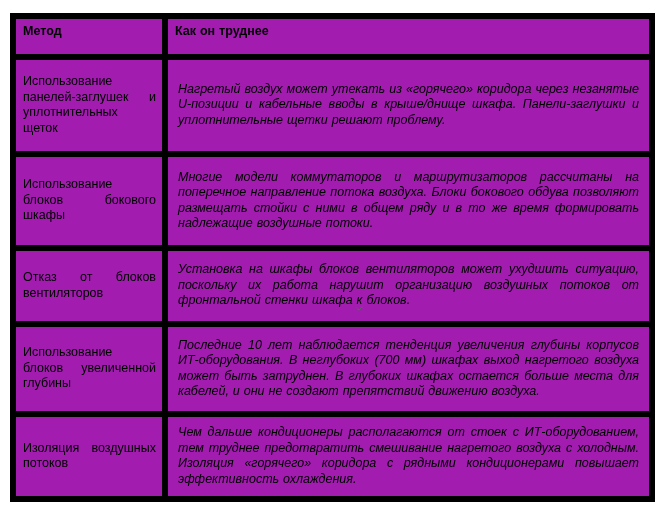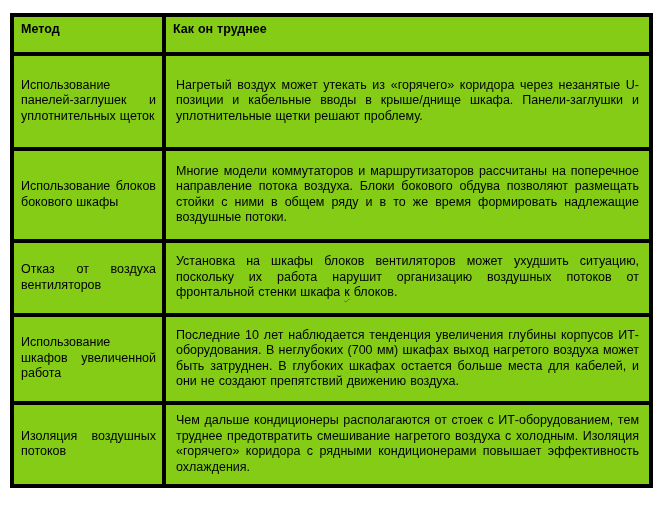--- a/index.html
+++ b/index.html
@@ -22,42 +22,43 @@
   }
   table.methods-table {
     border-collapse: collapse;
     width: 639px;
     table-layout: fixed;
   }
   table.methods-table col.col-method { width: 152px; }
   table.methods-table col.col-how    { width: 487px; }
   table.methods-table th,
   table.methods-table td {
-    border: 4px solid #000000;
+    border: 6px solid #000000;
     font-size: 12.5px;
     line-height: 15.5px;
     vertical-align: middle;
-    background: #84cc16;
+    background: #a21caf;
     word-spacing: 0.5px;
   }
   table.methods-table th {
     font-weight: bold;
     text-align: left;
     vertical-align: top;
     padding: 5px 8px 14px 7px;
     height: 34px;
     box-sizing: border-box;
   }
   td.method-cell {
     padding: 4px 6px 4px 7px;
     text-align: justify;
   }
   td.how-cell {
     padding: 4px 10px 4px 10px;
     text-align: justify;
+    font-style: italic;
   }
   tr.row-1 td { height: 83px; }
   tr.row-2 td { height: 75px; }
   tr.row-3 td { height: 80px; margin-left: 48px; }
   tr.row-4 td { height: 62px; }
   tr.row-5 td { height: 76px; }
   tr.row-6 td { height: 71px; }
   .spell-squiggle {
     text-decoration-line: underline;
     text-decoration-style: wavy;
@@ -84,25 +85,25 @@
     <tbody>
       <tr class="row-1">
         <td class="method-cell">Использование панелей-заглушек и уплотнительных щеток</td>
         <td class="how-cell">Нагретый воздух может утекать из «горячего» коридора через незанятые U-позиции и кабельные вводы в крыше/днище шкафа. Панели-заглушки и уплотнительные щетки решают проблему.</td>
       </tr>
       <tr class="row-3">
         <td class="method-cell">Использование блоков бокового шкафы</td>
         <td class="how-cell">Многие модели коммутаторов и маршрутизаторов рассчитаны на поперечное направление потока воздуха. Блоки бокового обдува позволяют размещать стойки с ними в общем ряду и в то же время формировать надлежащие воздушные потоки.</td>
       </tr>
       <tr class="row-4">
-        <td class="method-cell">Отказ от воздуха вентиляторов</td>
+        <td class="method-cell">Отказ от блоков вентиляторов</td>
         <td class="how-cell"><span>Установка на шкафы блоков вентиляторов может ухудшить ситуацию, поскольку их работа нарушит организацию воздушных потоков от фронтальной стенки шкафа </span><span class="spell-squiggle">к</span><span> блоков.</span></td>
       </tr>
       <tr class="row-5">
-        <td class="method-cell">Использование шкафов увеличенной работа</td>
+        <td class="method-cell">Использование блоков увеличенной глубины</td>
         <td class="how-cell">Последние 10 лет наблюдается тенденция увеличения глубины корпусов ИТ-оборудования. В неглубоких (700 мм) шкафах выход нагретого воздуха может быть затруднен. В глубоких шкафах остается больше места для кабелей, и они не создают препятствий движению воздуха.</td>
       </tr>
       <tr class="row-6">
         <td class="method-cell">Изоляция воздушных потоков</td>
         <td class="how-cell">Чем дальше кондиционеры располагаются от стоек с ИТ-оборудованием, тем труднее предотвратить смешивание нагретого воздуха с холодным. Изоляция «горячего» коридора с рядными кондиционерами повышает эффективность охлаждения.</td>
       </tr>
     </tbody>
   </table>
 </div>
 

